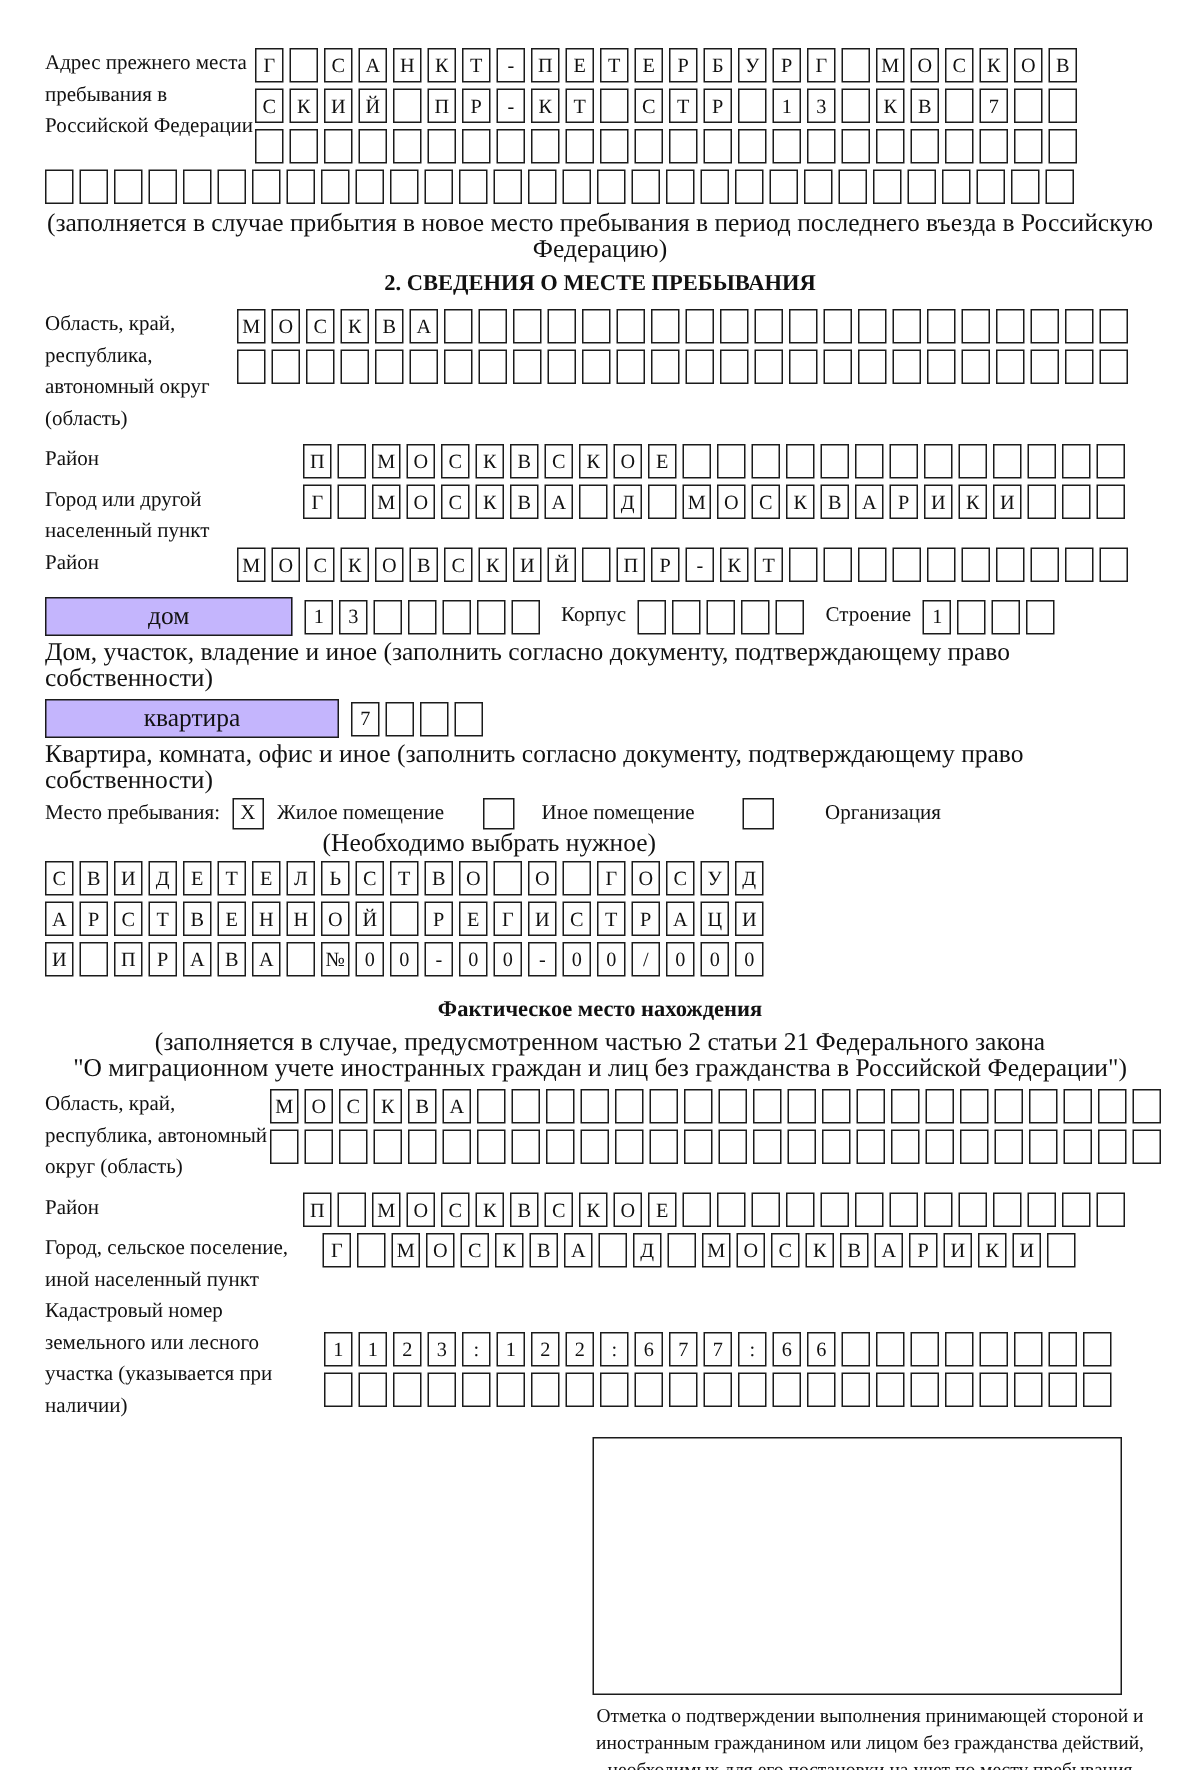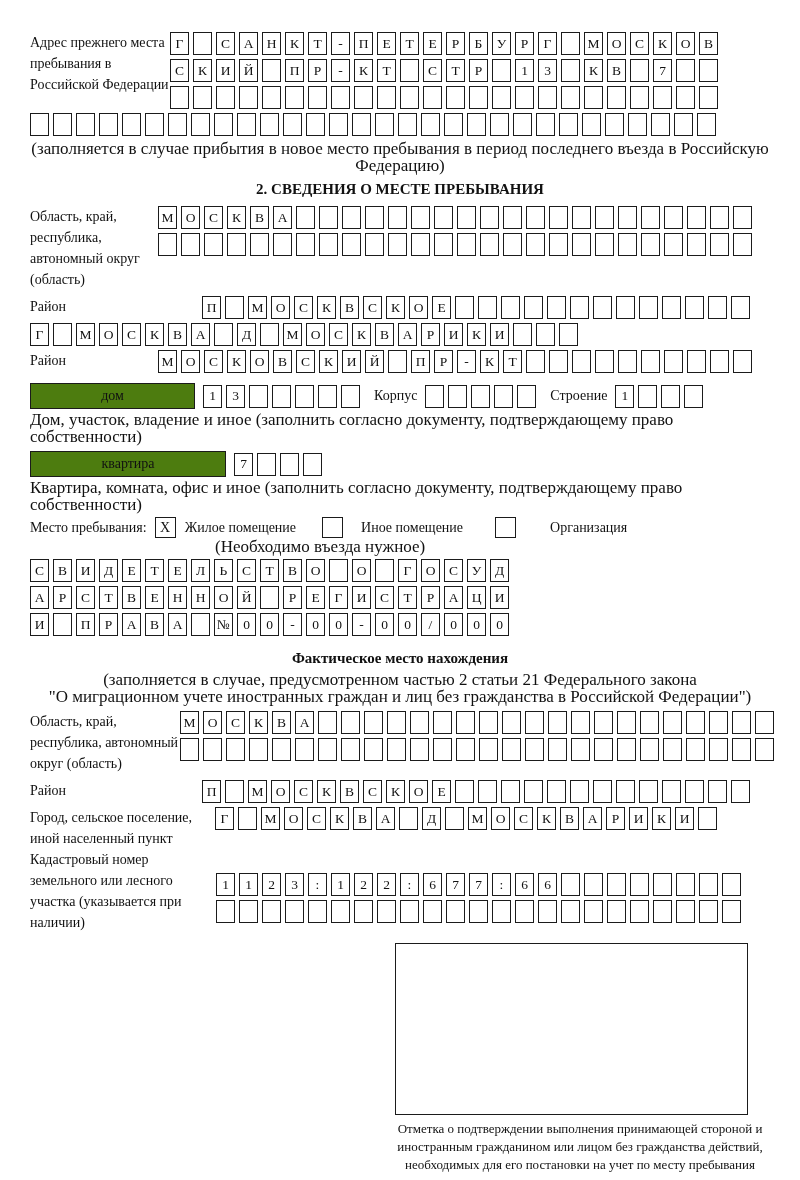--- a/index.html
+++ b/index.html
@@ -26,21 +26,21 @@
   }
   .note{font-size:17px;line-height:17px;}
   .center{text-align:center;}
   .sec-title{font-weight:bold;font-size:15px;text-align:center;margin:7px 0 8px 0;}
   .w140{width:140px;} .w128{width:128px;} .w172{width:172px;} .w150{width:150px;}
   .w185{width:185px;} .w232{width:232px;line-height:19px;} .w186{width:186px;}
   .mt20{margin-top:20px;}
   .typebox{
     box-sizing:border-box;border:1.7px solid #1b1b1b;height:26px;
     display:flex;align-items:center;justify-content:center;
-    font-size:14px;flex:none;margin-right:8px;background:#4d7c0f;
+    font-size:17px;flex:none;margin-right:8px;background:#c4b5fd;
   }
   .houserow{display:flex;align-items:center;margin-top:6px;margin-bottom:2px;}
   .inline-lbl{font-size:14px;margin:0 8px 0 10px;flex:none;}
   .stayrow{display:flex;align-items:center;margin-top:4px;font-size:14px;}
   .chk{
     box-sizing:border-box;width:21px;height:21px;border:1.7px solid #1b1b1b;
     display:flex;align-items:center;justify-content:center;
     font-size:14px;flex:none;background:#fff;
   }
   .stampbox{
@@ -261,20 +261,21 @@
         <div class="cell"></div>
         <div class="cell"></div>
         <div class="cell"></div>
         <div class="cell"></div>
         <div class="cell"></div>
         <div class="cell"></div>
       </div>
   </div>
 
   <div class="frow">
+    <div class="lbl w172">Город или другой населенный пункт</div>
     <div class="cellrow">
         <div class="cell">Г</div>
         <div class="cell"></div>
         <div class="cell">М</div>
         <div class="cell">О</div>
         <div class="cell">С</div>
         <div class="cell">К</div>
         <div class="cell">В</div>
         <div class="cell">А</div>
         <div class="cell"></div>
@@ -376,21 +377,21 @@
     <span style="margin-left:9px;">Жилое помещение</span>
     <span class="chk" style="margin-left:26px;">
         <span></span>
       </span>
     <span style="margin-left:18px;">Иное помещение</span>
     <span class="chk" style="margin-left:32px;">
         <span></span>
       </span>
     <span style="margin-left:34px;">Организация</span>
   </div>
-  <div class="note" style="margin-left:185px;">(Необходимо въезда нужное)</div>
+  <div class="note" style="margin-left:185px;">(Необходимо выбрать нужное)</div>
   <div class="gap4"></div>
 
   <div class="frow">
     <div class="rows">
       <div class="cellrow">
           <div class="cell">С</div>
           <div class="cell">В</div>
           <div class="cell">И</div>
           <div class="cell">Д</div>
           <div class="cell">Е</div>

